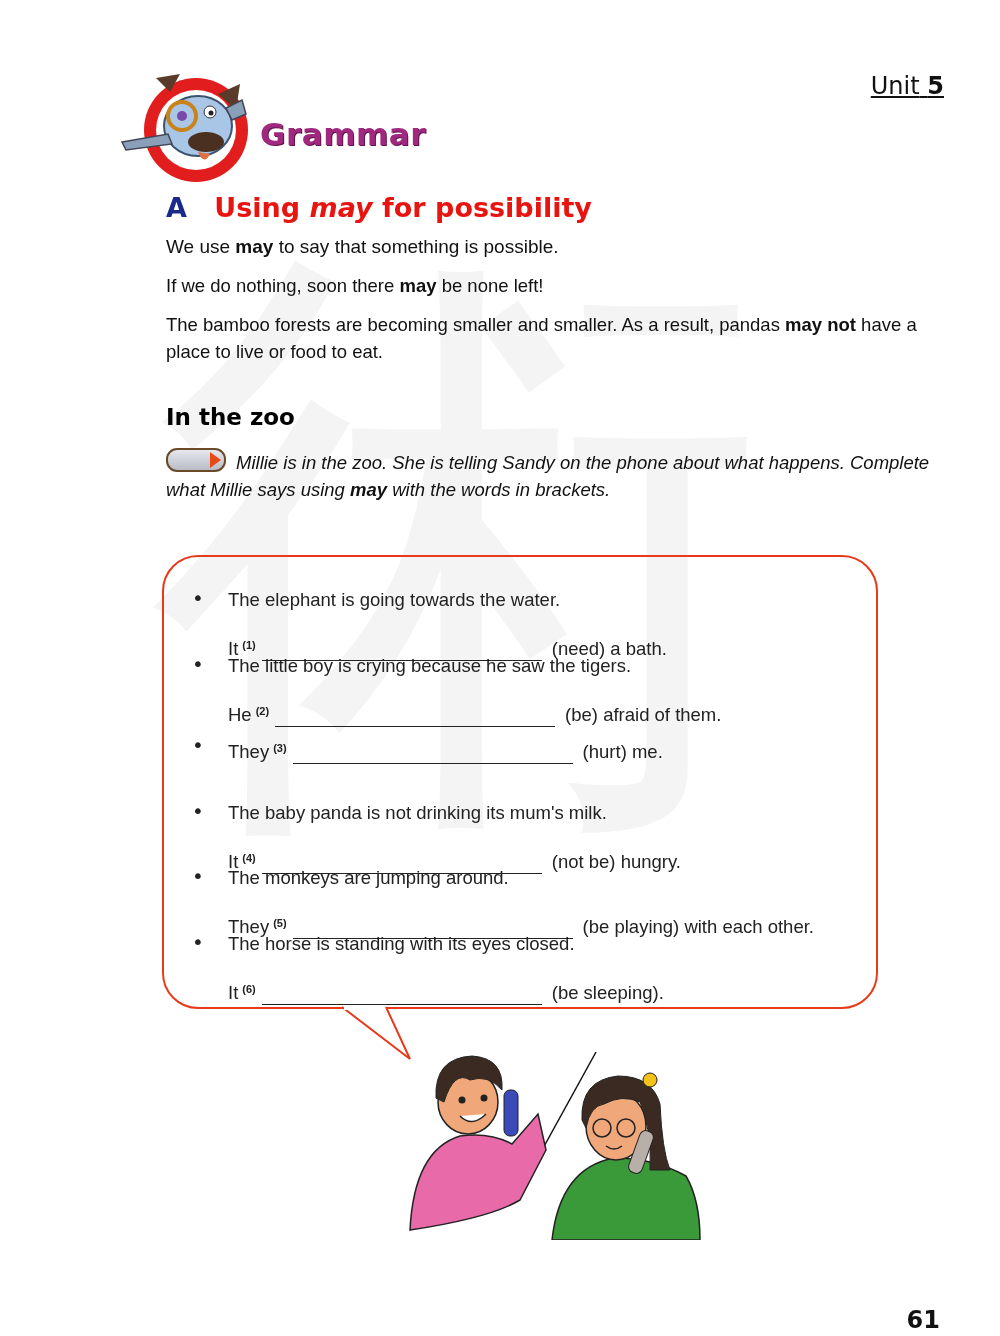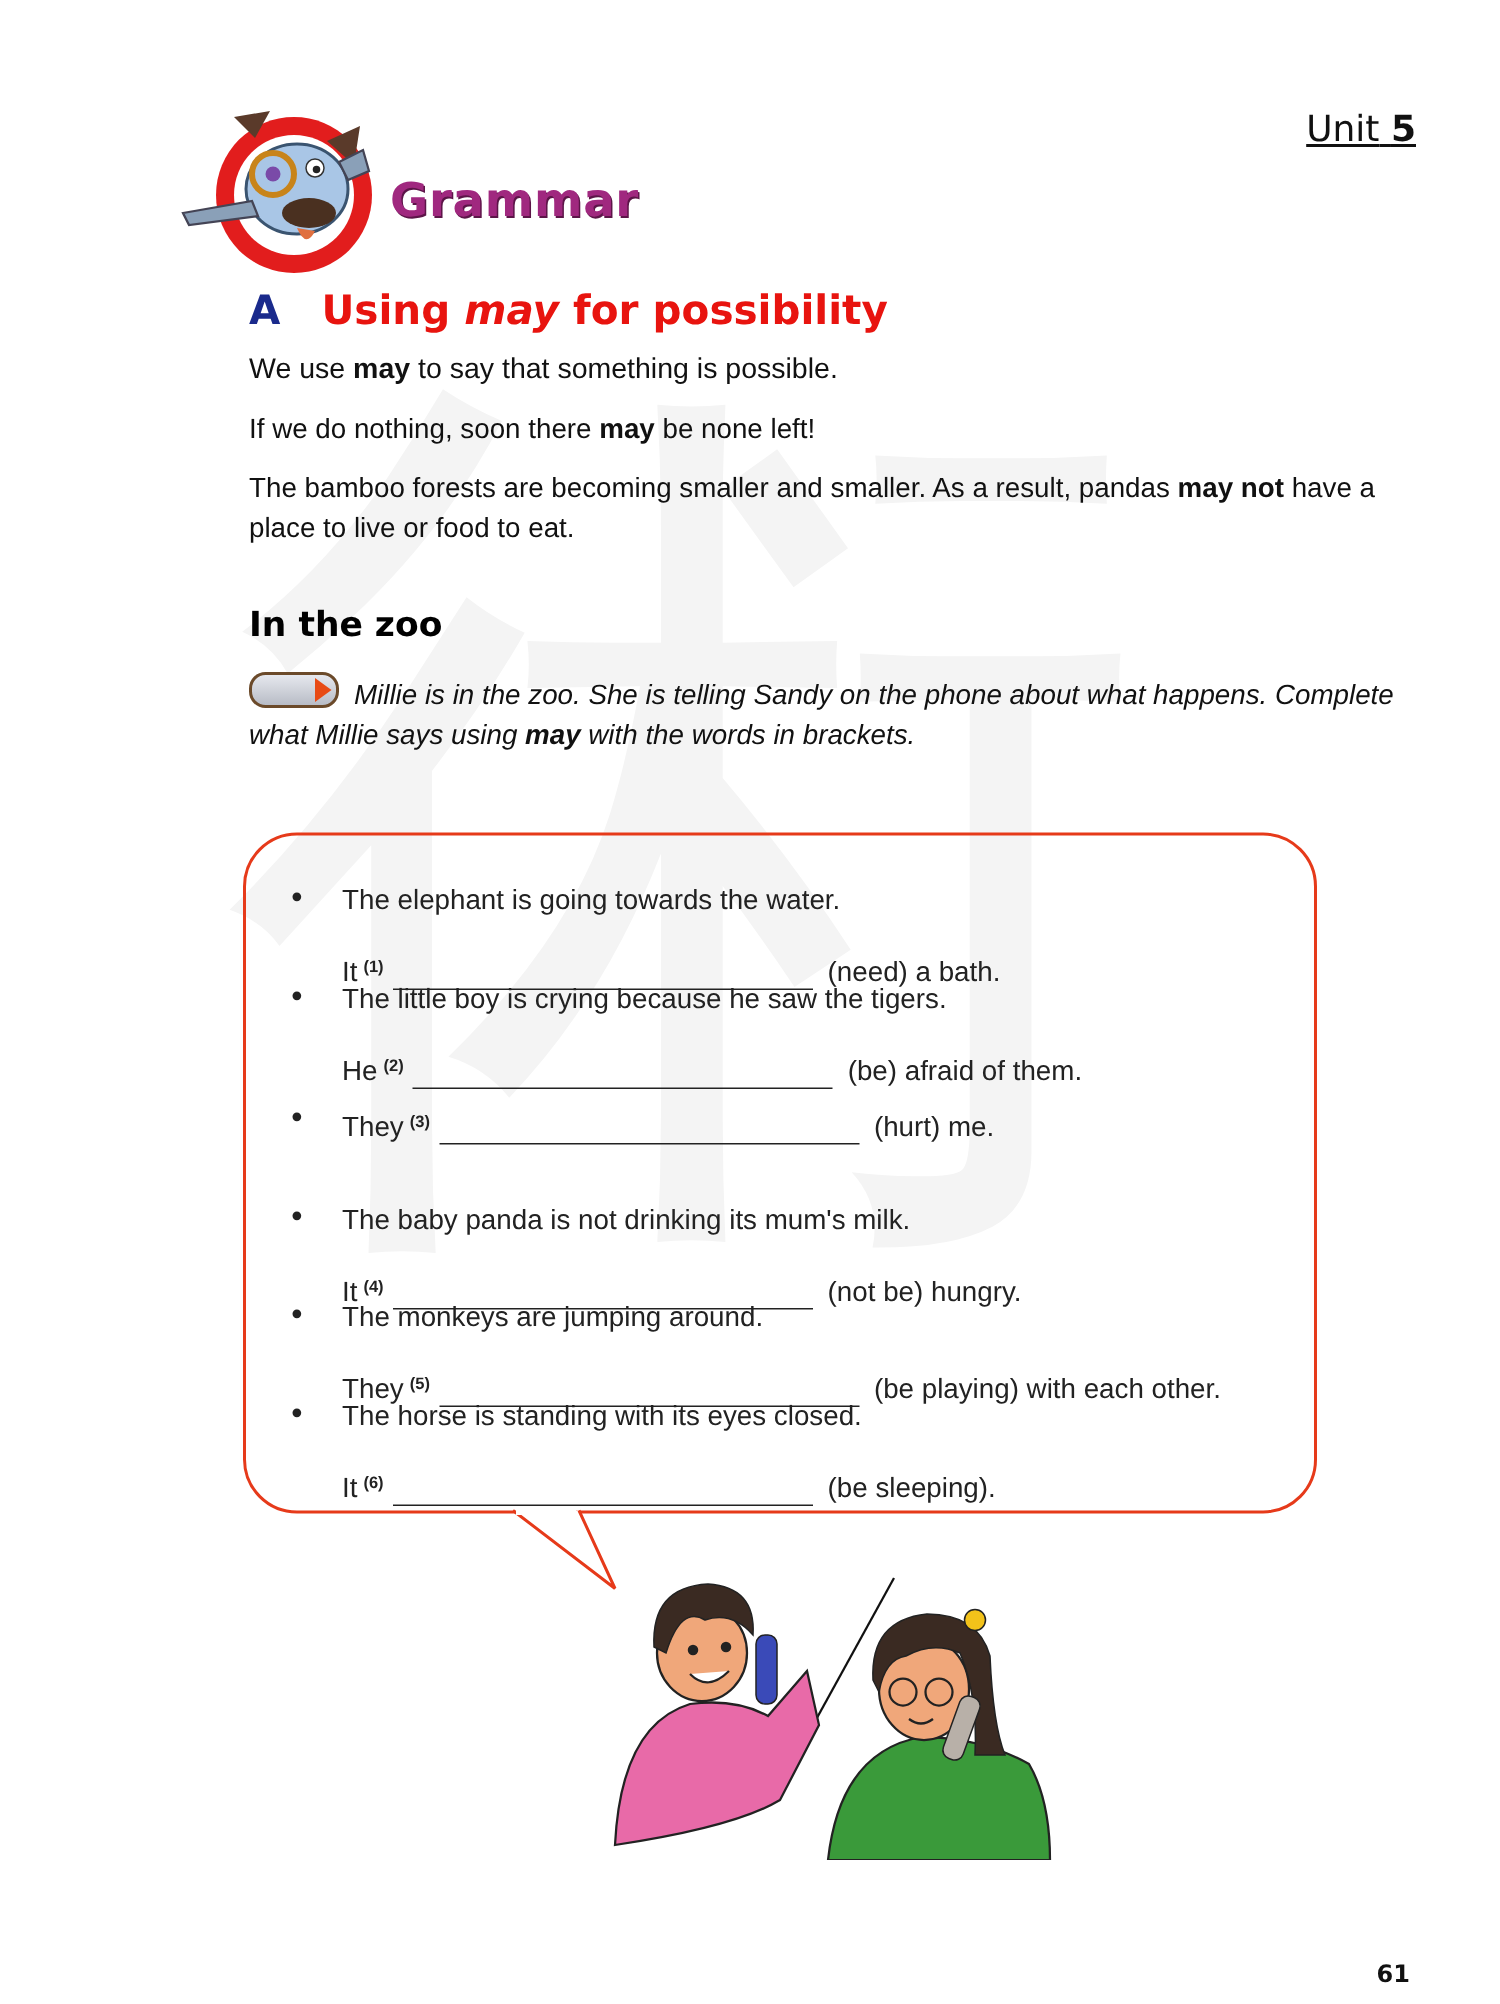--- a/index.html
+++ b/index.html
@@ -44,21 +44,21 @@
   }
   .tail { left: 340px; top: 1005px; }
   .exercises { left: 192px; top: 586px; width: 680px; font-family: "DejaVu Sans", sans-serif; font-size: 18px; color: #222; }
   .ex-item { position: relative; padding-left: 36px; height: 65.5px; }
   .ex-item .bullet { position: absolute; left: 0; top: 0; font-size: 20px; }
   .ex-sentence { line-height: 28px; font-family: "Liberation Sans", sans-serif; font-size: 18.5px; }
   .ex-line { line-height: 30px; font-family: "Liberation Sans", sans-serif; font-size: 18.5px; white-space: nowrap; margin-top: 16px; }
   .num { font-size: 11px; font-weight: bold; vertical-align: 6px; margin: 0 6px 0 4px; }
   .blank { display: inline-block; border-bottom: 1.5px solid #222; width: 280px; height: 22px; vertical-align: -6px; margin-right: 10px; }
   .illustration { left: 400px; top: 1040px; width: 310px; height: 200px; }
-  .page-number { right: 60px; top: 1306px; font-size: 16px; font-weight: bold; }
+  .page-number { right: 60px; top: 1306px; font-size: 24px; font-weight: bold; }
 </style>
 </head>
 <body>
 
 <div class="watermark">術</div>
 
 <div class="abs unit-label">
   <span>Unit</span>
   <b>5</b>
 </div>

